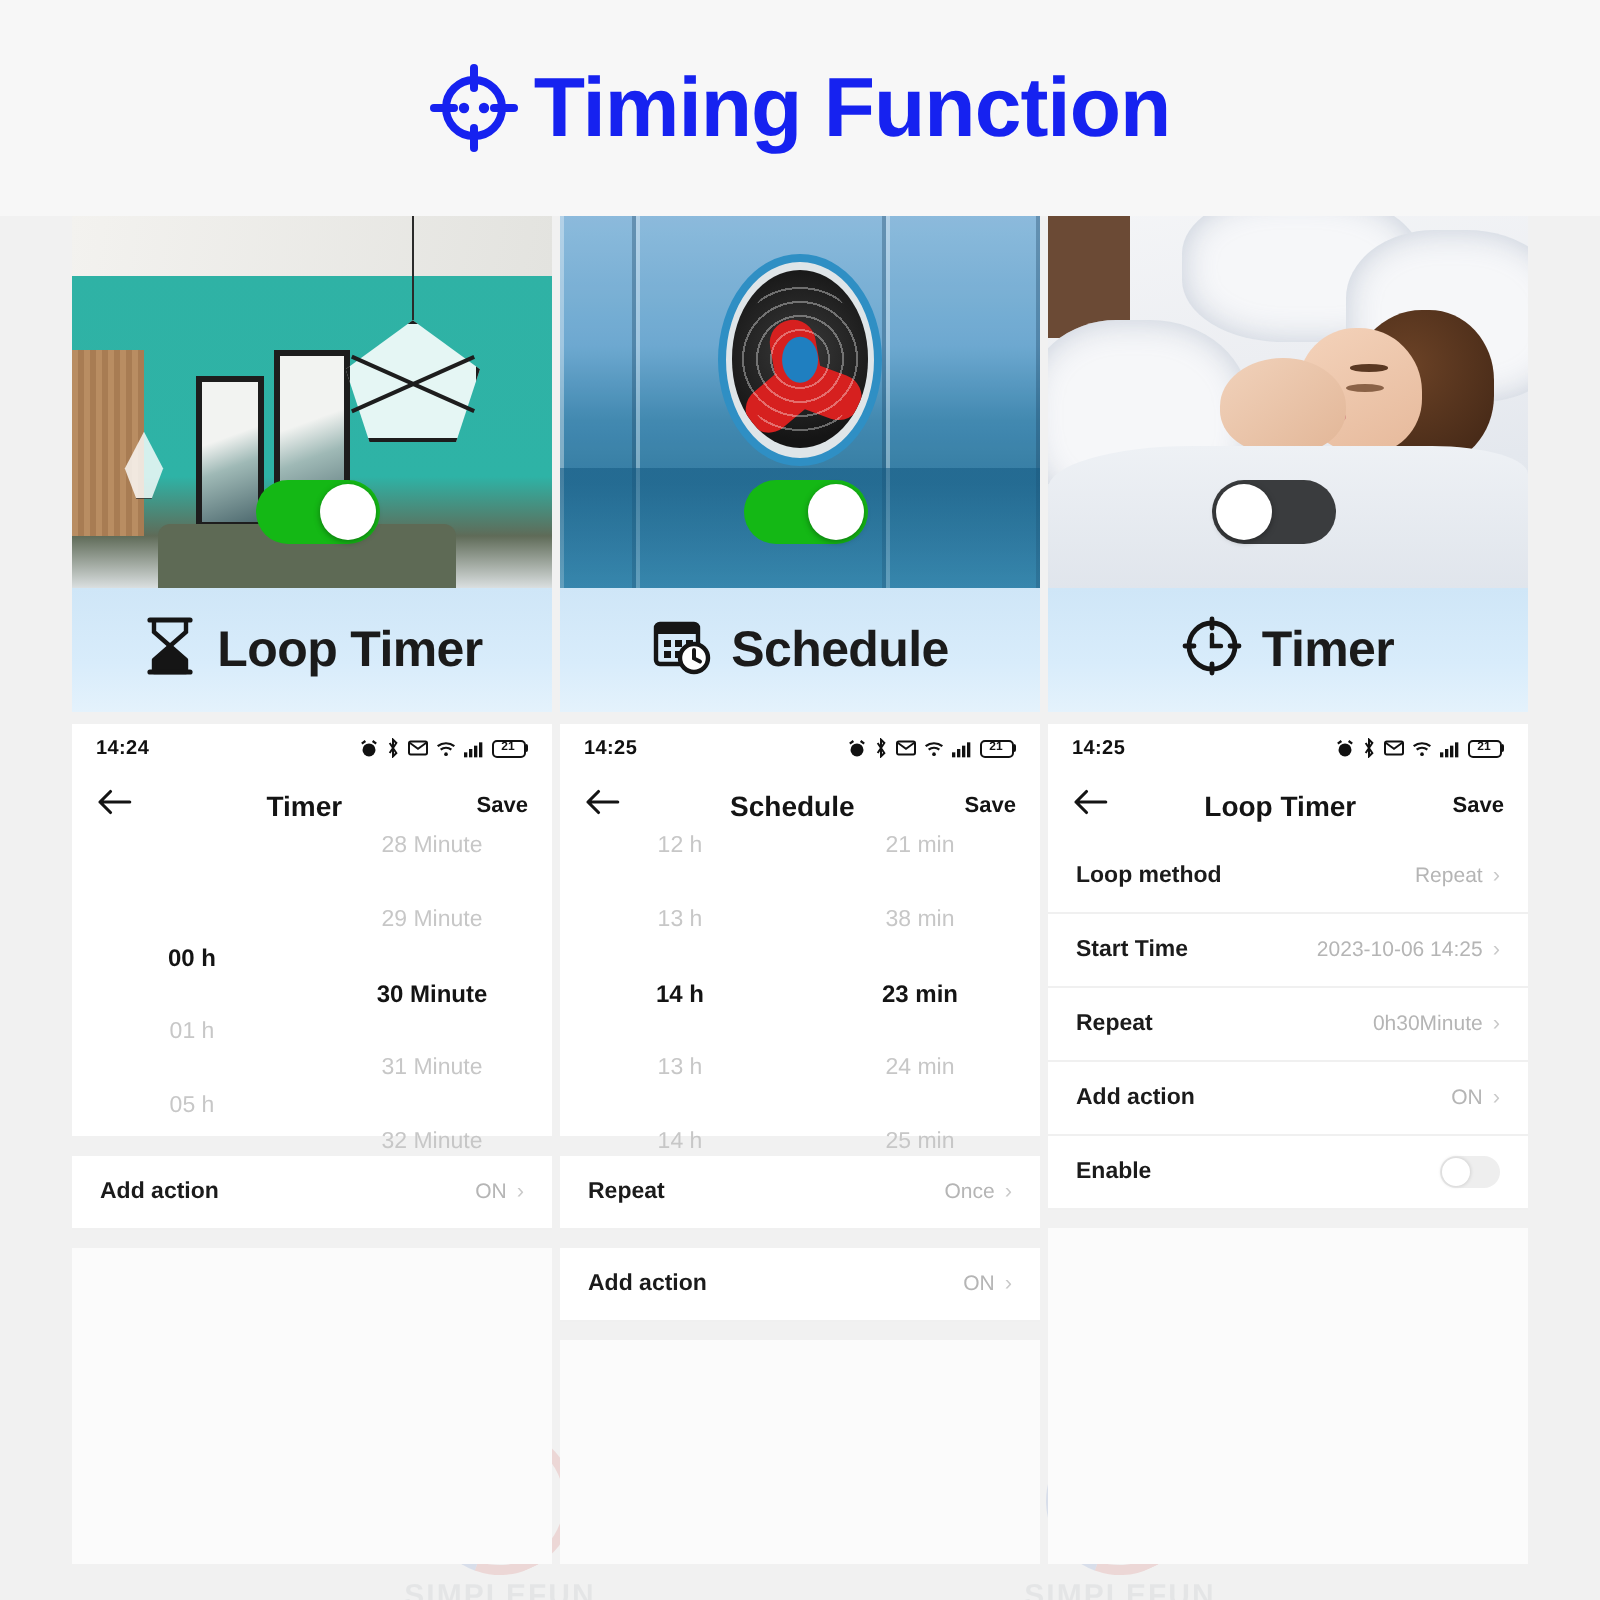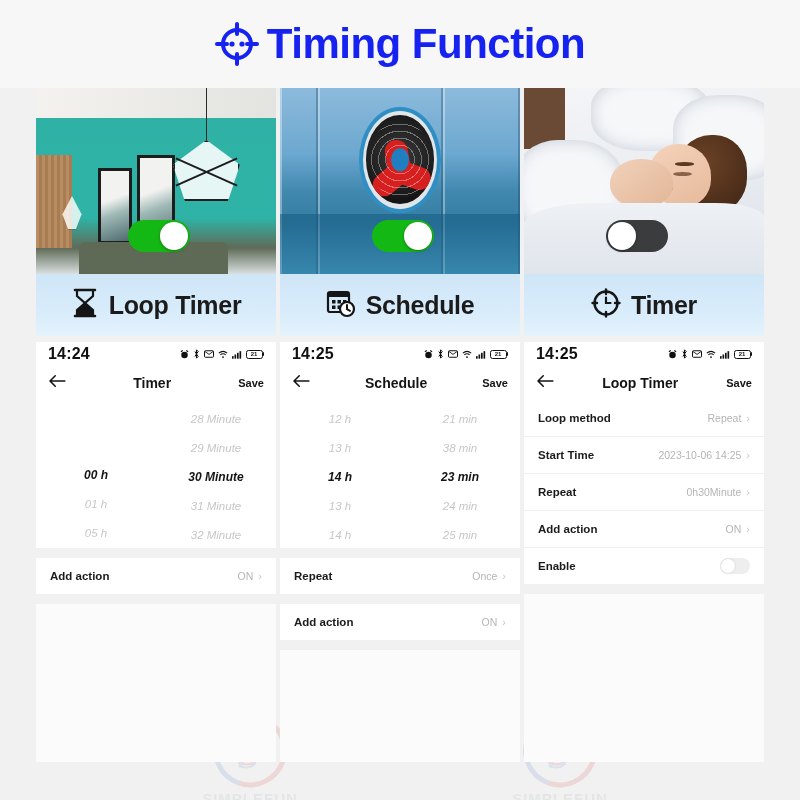--- a/index.html
+++ b/index.html
@@ -54,21 +54,21 @@
     font-family: "Liberation Serif", serif;
   }
   .wm .wm-text {
     font-size: 15px; letter-spacing: 1px;
     color: #9aa3ab; font-weight: bold;
   }
 
   
   .header {
     position: relative; z-index: 10;
-    height: 88px;
+    height: 108px;
     display: flex; align-items: center; justify-content: center;
     gap: 8px;
     background: #f7f7f7;
   }
   .header .title {
     font-size: 42px; font-weight: bold;
     color: #1622f0;
     letter-spacing: -0.5px;
   }
   .target-icon { display:block; }
@@ -192,39 +192,39 @@
     width: 240px; height: 420px;
     background: #fbfbfb;
     position: relative;
     overflow: hidden;
   }
   .statusbar {
     height: 24px; padding: 0 12px;
     display: flex; align-items: center; justify-content: space-between;
     background: #fff;
   }
-  .statusbar .clock { font-size: 16px; color:#111; font-weight:600; letter-spacing:.2px; }
+  .statusbar .clock { font-size: 10px; color:#111; font-weight:600; letter-spacing:.2px; }
   .sb-icons { display:flex; align-items:center; gap:4px; }
   .navbar {
     height: 34px; padding: 0 12px;
     display: flex; align-items: center; justify-content: space-between;
     background: #fff;
   }
   .navbar .nav-title { font-size: 14px; font-weight: bold; color:#141414; }
   .navbar .nav-save { font-size: 11px; font-weight: bold; color:#141414; }
   .back-arrow { width:18px; height:14px; }
 
   .picker {
     background:#fff;
     height: 148px;
     display: flex;
     position: relative;
     padding: 6px 0 0;
   }
-  .pcol { flex:1; display:flex; flex-direction:column; align-items:center; justify-content:center; gap:0;font-style:italic; }
+  .pcol { flex:1; display:flex; flex-direction:column; align-items:center; justify-content:center; gap:8px; }
   .pitem { height: 29px; line-height: 29px; font-size: 11.5px; color:#c7c7c7; }
   .pitem.sel { font-size: 12px; font-weight: bold; color:#141414; }
   .picker-gap { height: 10px; background:#f1f1f1; }
 
   .rows { background:#fff; }
   .row {
     height: 37px; padding: 0 14px;
     display:flex; align-items:center; justify-content:space-between;
     border-bottom: 1px solid #f0f0f0;
     background:#fff;

